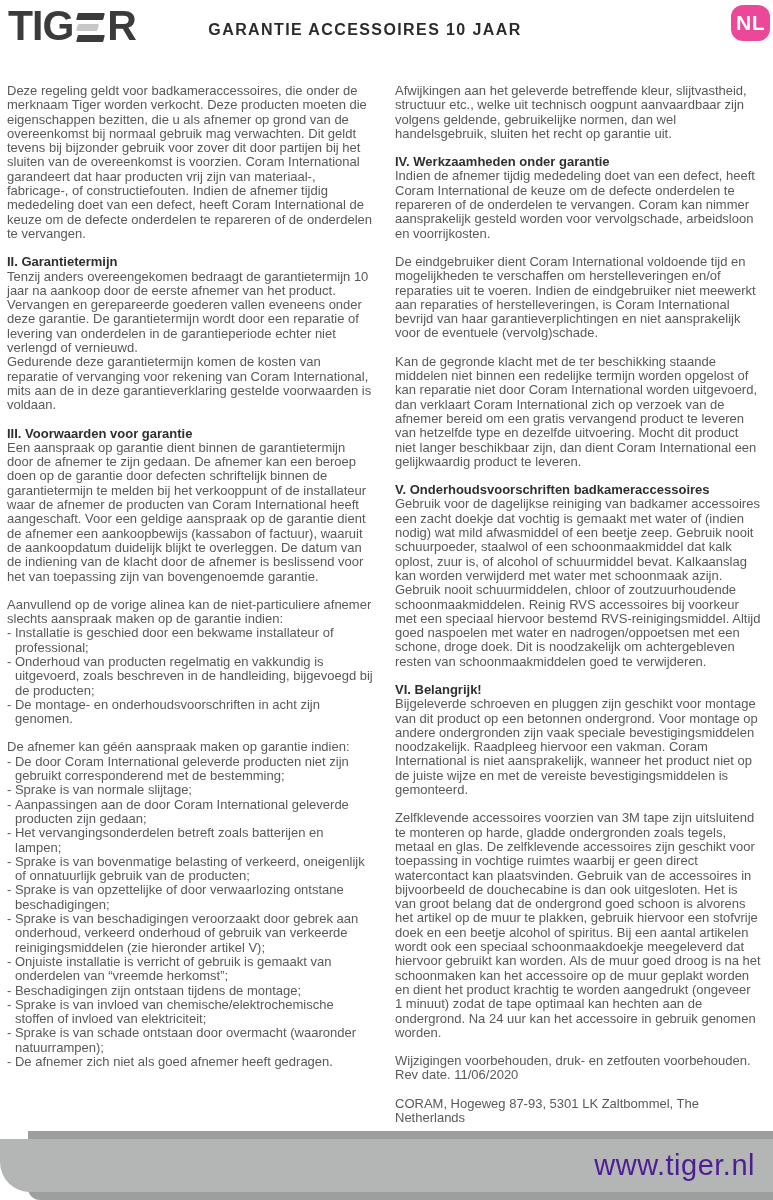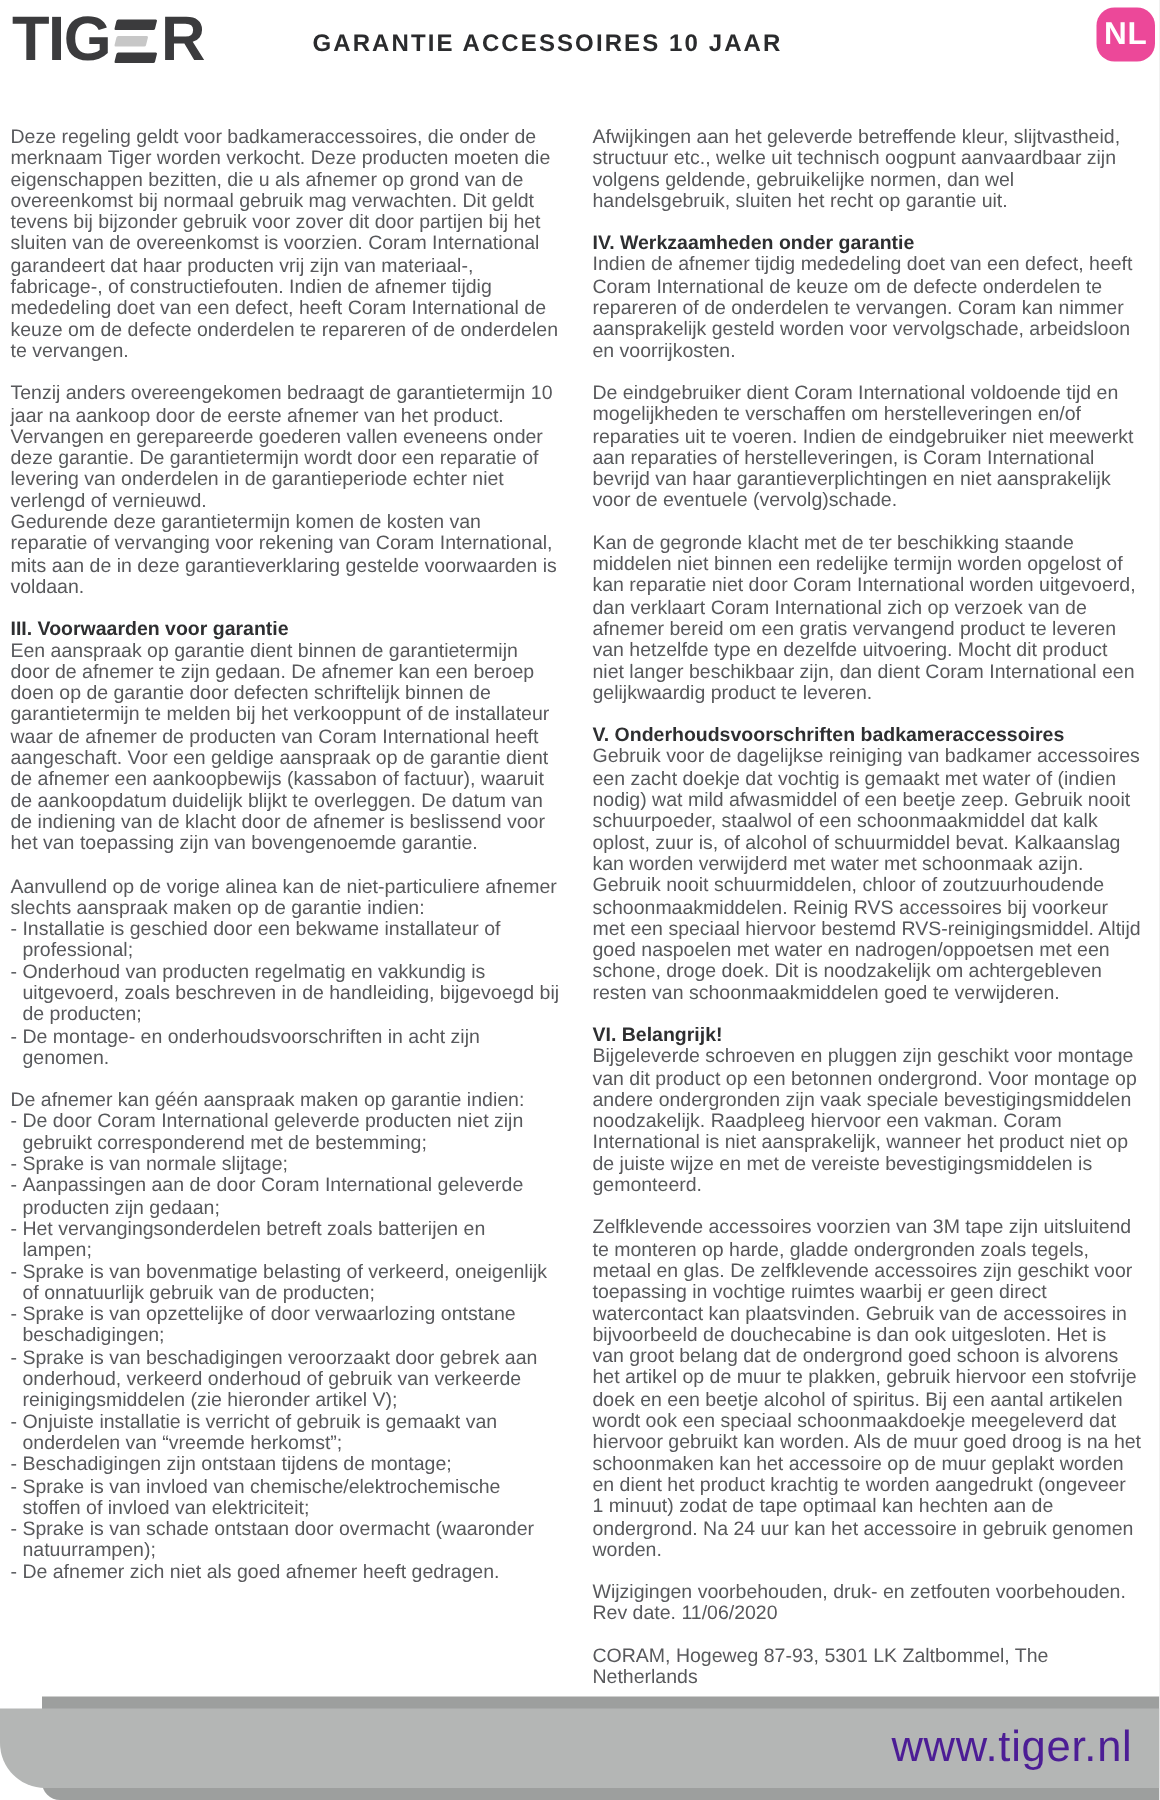--- a/index.html
+++ b/index.html
@@ -85,20 +85,21 @@
     <span class="ltr">R</span>
   </div>
 
   <div class="doc-title">GARANTIE ACCESSOIRES 10 JAAR</div>
 
   <div class="lang-badge">NL</div>
 
   <div class="col col-left" id="col-left">
       <p>Deze regeling geldt voor badkameraccessoires, die onder de merknaam Tiger worden verkocht. Deze producten moeten die eigenschappen bezitten, die u als afnemer op grond van de overeenkomst bij normaal gebruik mag verwachten. Dit geldt tevens bij bijzonder gebruik voor zover dit door partijen bij het sluiten van de overeenkomst is voorzien. Coram International garandeert dat haar producten vrij zijn van materiaal-, fabricage-, of constructiefouten. Indien de afnemer tijdig mededeling doet van een defect, heeft Coram International de keuze om de defecte onderdelen te repareren of de onderdelen te vervangen.</p>
       <div class="gap"></div>
+      <h3>II. Garantietermijn</h3>
       <p>Tenzij anders overeengekomen bedraagt de garantietermijn 10 jaar na aankoop door de eerste afnemer van het product.</p>
       <p>Vervangen en gerepareerde goederen vallen eveneens onder deze garantie. De garantietermijn wordt door een reparatie of levering van onderdelen in de garantieperiode echter niet verlengd of vernieuwd.</p>
       <p>Gedurende deze garantietermijn komen de kosten van reparatie of vervanging voor rekening van Coram International, mits aan de in deze garantieverklaring gestelde voorwaarden is voldaan.</p>
       <div class="gap"></div>
       <h3>III. Voorwaarden voor garantie</h3>
       <p>Een aanspraak op garantie dient binnen de garantietermijn door de afnemer te zijn gedaan. De afnemer kan een beroep doen op de garantie door defecten schriftelijk binnen de garantietermijn te melden bij het verkooppunt of de installateur waar de afnemer de producten van Coram International heeft aangeschaft. Voor een geldige aanspraak op de garantie dient de afnemer een aankoopbewijs (kassabon of factuur), waaruit de aankoopdatum duidelijk blijkt te overleggen. De datum van de indiening van de klacht door de afnemer is beslissend voor het van toepassing zijn van bovengenoemde garantie.</p>
       <div class="gap"></div>
       <p>Aanvullend op de vorige alinea kan de niet-particuliere afnemer slechts aanspraak maken op de garantie indien:</p>
       <ul class="dash-list">
         <li>Installatie is geschied door een bekwame installateur of professional;</li>

